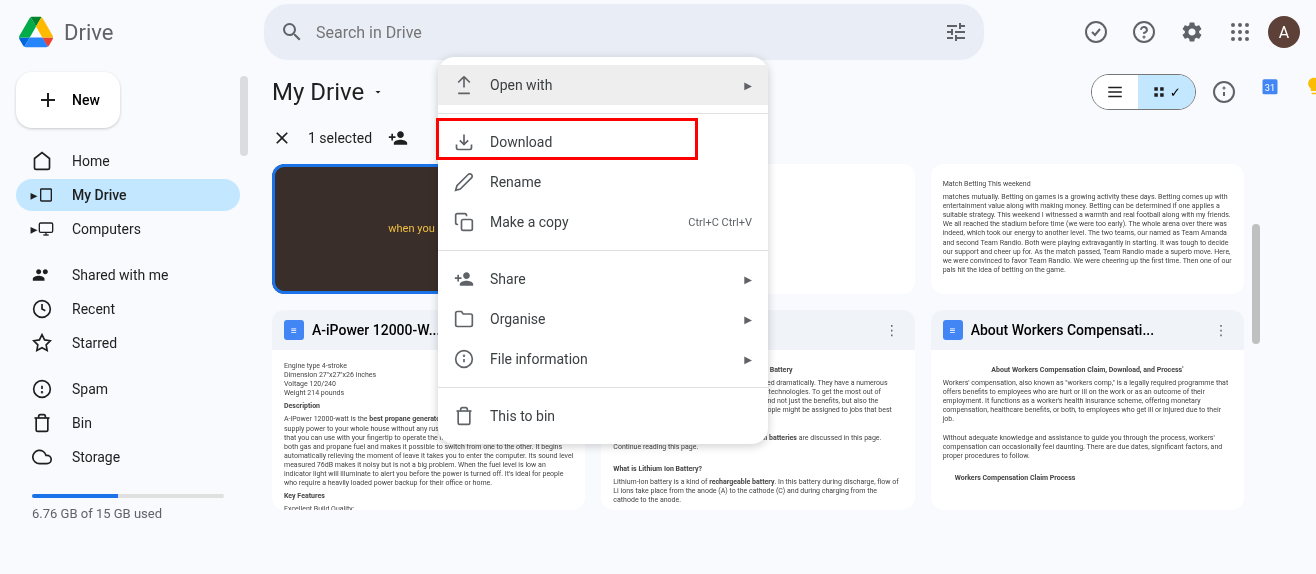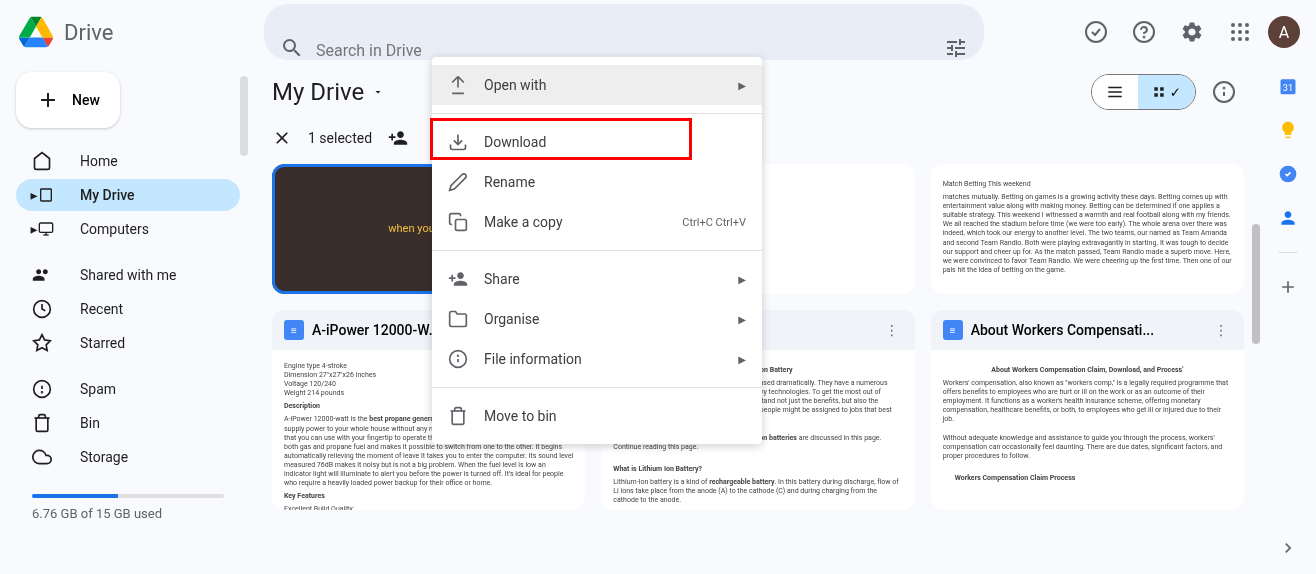--- a/index.html
+++ b/index.html
@@ -3,32 +3,32 @@
   <meta charset="utf-8">
   <style>
     * { margin: 0; padding: 0; box-sizing: border-box; font-family: 'Google Sans', Roboto, Arial, sans-serif; }
     body { background: #f8fafd; width: 1316px; height: 574px; overflow: hidden; position: relative; }
     
     .header { display: flex; align-items: center; height: 64px; padding: 12px 16px; gap: 8px; }
     .logo-area { display: flex; align-items: center; gap: 8px; width: 240px; }
     .drive-logo { width: 40px; height: 40px; display: flex; align-items: center; justify-content: center; }
     .drive-text { font-size: 22px; color: #5f6368; }
     
-    .search-bar { flex: 1; max-width: 720px; height: 56px; background: #e9eef6; border-radius: 24px; display: flex; align-items: flex-end; padding: 0 16px; gap: 12px; }
+    .search-bar { flex: 1; max-width: 720px; height: 56px; background: #e9eef6; border-radius: 24px; display: flex; align-items: center; padding: 0 16px; gap: 12px; }
     .search-input { flex: 1; border: none; background: transparent; font-size: 16px; outline: none; color: #5f6368; }
     
     .header-icons { display: flex; align-items: center; gap: 8px; margin-left: auto; }
     .icon-btn { width: 40px; height: 40px; border-radius: 50%; display: flex; align-items: center; justify-content: center; cursor: pointer; color: #5f6368; }
     .avatar { width: 32px; height: 32px; border-radius: 50%; background: #5d4037; color: white; display: flex; align-items: center; justify-content: center; font-size: 16px; }
     
     .main-layout { display: flex; height: calc(100% - 64px); }
     
     .sidebar { width: 256px; padding: 8px 16px; display: flex; flex-direction: column; }
     .new-btn { display: flex; align-items: center; gap: 12px; padding: 16px 20px; background: white; border: none; border-radius: 16px; box-shadow: 0 1px 3px rgba(0,0,0,0.2); font-size: 14px; font-weight: 500; cursor: pointer; width: fit-content; margin-bottom: 16px; }
-    .nav-item { display: flex; align-items: center; gap: 28px; padding: 6px 16px; border-radius: 20px; font-size: 14px; color: #1f1f1f; cursor: pointer; margin: 1px 0; }
+    .nav-item { display: flex; align-items: center; gap: 20px; padding: 6px 16px; border-radius: 20px; font-size: 14px; color: #1f1f1f; cursor: pointer; margin: 1px 0; }
     .nav-item.active { background: #c2e7ff; font-weight: 500; }
     .nav-icon { width: 20px; height: 20px; display: flex; align-items: center; justify-content: center; color: #1f1f1f; }
     .nav-spacer { height: 12px; }
     
     .storage-section { margin-top: 8px; padding: 12px 16px; }
     .storage-bar { width: 100%; height: 4px; background: #e0e0e0; border-radius: 2px; margin-bottom: 8px; overflow: hidden; }
     .storage-fill { height: 100%; background: #1a73e8; width: 45%; }
     .storage-text { font-size: 13px; color: #5f6368; margin-bottom: 12px; }
     .storage-btn { padding: 8px 20px; border: 1px solid #747775; border-radius: 20px; background: transparent; color: #0b57d0; font-size: 14px; font-weight: 500; cursor: pointer; }
     
@@ -46,30 +46,30 @@
     .file-card { background: #f0f4f9; border-radius: 12px; overflow: hidden; height: 130px; }
     .file-card.tall { height: 200px; }
     .file-thumb { height: 100%; background: white; padding: 12px; font-size: 7px; color: #444; overflow: hidden; line-height: 1.3; }
     .file-thumb.video { background: #3a2e2a; display: flex; align-items: center; justify-content: center; color: #f0c040; font-size: 11px; }
     .file-thumb.selected { outline: 3px solid #1a73e8; outline-offset: -3px; border-radius: 12px; }
     .file-header { display: flex; align-items: center; gap: 8px; padding: 10px 12px; font-size: 14px; font-weight: 500; }
     .doc-icon { width: 20px; height: 20px; background: #4285f4; border-radius: 3px; display: flex; align-items: center; justify-content: center; color: white; font-size: 10px; }
     .file-title { flex: 1; white-space: nowrap; overflow: hidden; text-overflow: ellipsis; }
     .more-icon { cursor: pointer; color: #5f6368; padding: 0 4px; }
     
-    .context-menu { position: absolute; left: 176px; top: -7px; background: white; border-radius: 4px; box-shadow: 0 2px 10px rgba(0,0,0,0.2); width: 330px; z-index: 100; padding: 8px 0; }
+    .context-menu { position: absolute; left: 182px; top: -7px; background: white; border-radius: 16px; box-shadow: 0 2px 10px rgba(0,0,0,0.2); width: 330px; z-index: 100; padding: 8px 0; }
     .menu-item { display: flex; align-items: center; gap: 16px; padding: 10px 16px; font-size: 14px; color: #3c4043; cursor: pointer; position: relative; }
     .menu-item.highlighted { background: #eeeeee; }
     .menu-icon { width: 20px; height: 20px; display: flex; align-items: center; justify-content: center; color: #5f6368; }
     .menu-shortcut { margin-left: auto; font-size: 11px; color: #5f6368; }
     .menu-arrow { margin-left: auto; color: #5f6368; font-size: 10px; }
     .menu-divider { height: 1px; background: #e0e0e0; margin: 8px 0; }
     .red-box { position: absolute; border: 3px solid #ff0000; pointer-events: none; }
     
-    .side-panel { width: 56px; display: flex; flex-direction: column; align-items: center; gap: 24px; padding-top: 12px; }
+    .side-panel { width: 56px; display: flex; flex-direction: row; align-items: flex-start; gap: 24px; padding-top: 12px; }
     .panel-icon { width: 20px; height: 20px; cursor: pointer; }
     .panel-bottom { margin-top: auto; margin-bottom: 16px; }
     
     svg { flex-shrink: 0; }
     .scrollbar-hint { position: absolute; right: 0; top: 160px; width: 8px; height: 120px; background: #c0c0c0; border-radius: 4px; }
     .sidebar-scroll { position: absolute; left: 240px; top: 76px; width: 8px; height: 80px; background: #dadce0; border-radius: 4px; }
   </style>
 </head>
 <body>
 
@@ -403,21 +403,21 @@
         <span class="menu-arrow">▶</span>
       </div>
       <div class="menu-divider"></div>
       <div class="menu-item">
         <span class="menu-icon">
             <svg width="20" height="20" viewBox="0 0 24 24" fill="none" stroke="#5f6368" stroke-width="2">
               <polyline points="3 6 5 6 21 6"></polyline>
               <path d="M19 6v14a2 2 0 01-2 2H7a2 2 0 01-2-2V6m3 0V4a2 2 0 012-2h4a2 2 0 012 2v2"></path>
             </svg>
           </span>
-        <span>Move to bin</span>
+        <span>This to bin</span>
       </div>
     </div>
 
     <div class="scrollbar-hint"></div>
   </div>
 
   <div class="side-panel">
     <div class="panel-icon"><svg width="20" height="20" viewBox="0 0 24 24">
           <rect x="3" y="4" width="18" height="18" rx="2" fill="#4285f4"></rect>
           <text x="12" y="18" text-anchor="middle" fill="white" font-size="11">31</text>

